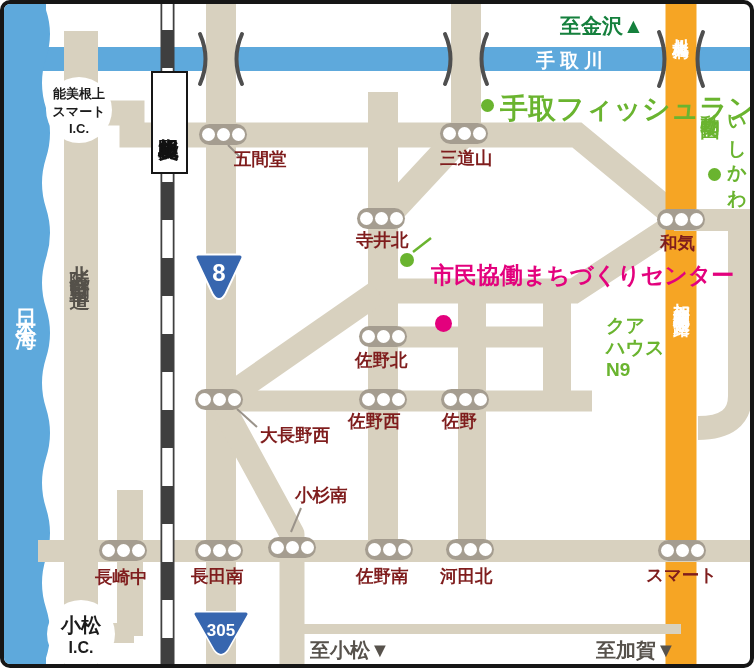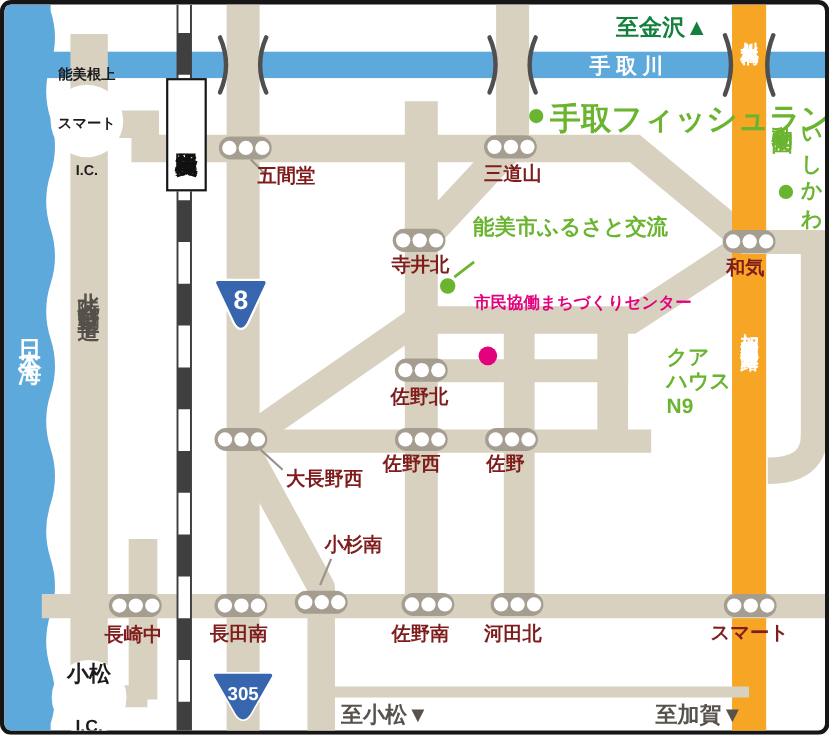--- a/index.html
+++ b/index.html
@@ -14,21 +14,21 @@
   .white{color:#ffffff;}
   .gray{color:#57524c;}
   .green{color:#6ab42f;}
   .pink{color:#e3017d;}
   .red{color:#15803d;}
   .signal{position:absolute;width:48px;height:21px;border-radius:11px;background:#a59d90;
     display:flex;align-items:center;justify-content:center;gap:2px;}
   .signal i{width:13px;height:13px;border-radius:50%;background:#fff;}
   .dot{position:absolute;border-radius:50%;}
   .ic-circle{position:absolute;background:#fff;border-radius:50%;display:flex;flex-direction:column;
-    align-items:center;justify-content:center;text-align:center;color:#1c1c1c;gap:26px;}
+    align-items:center;justify-content:center;text-align:center;color:#1c1c1c;}
   .station-box{position:absolute;left:147px;top:67px;width:33px;height:99px;background:#fff;
     border:2.5px solid #161616;display:flex;align-items:center;justify-content:center;}
   .station-box .v{writing-mode:vertical-rl;text-orientation:upright;font-size:20px;color:#111;letter-spacing:0px;}
   .badge{position:absolute;}
 </style>
 </head>
 <body>
 
 <div class="frame">
 
@@ -211,25 +211,24 @@
   <div class="lbl" style="left:642px;top:562px">スマート</div>
 
   <div class="dot" style="left:477px;top:95px;width:13px;height:13px;background:#6ab42f;"></div>
   <div class="lbl green" style="left:496px;top:90px;font-size:28px;font-family:Liberation Serif, serif;">手取フィッシュランド</div>
 
   <div class="vlbl green" style="left:720px;top:98px;font-size:19px;letter-spacing:3px;">いしかわ</div>
   <div class="vlbl green" style="left:693px;top:96px;font-size:19px;letter-spacing:3px;">動物園</div>
   <div class="dot" style="left:704px;top:164px;width:13px;height:13px;background:#6ab42f;"></div>
 
   <div class="lbl green" style="left:426px;top:192px;font-size:19.5px;line-height:23px;">
-    <div>能美市ふるさと交流</div>
   </div>
   <div class="dot" style="left:396px;top:249px;width:14px;height:14px;background:#6ab42f;"></div>
 
-  <div class="lbl pink" style="left:427px;top:259px;font-size:15px;line-height:25px;">
+  <div class="lbl pink" style="left:427px;top:259px;font-size:23px;line-height:25px;">
     <div>市民協働まちづくりセンター</div>
   </div>
   <div class="dot" style="left:431px;top:311px;width:17px;height:17px;background:#e3017d;"></div>
 
   <div class="lbl green" style="left:602px;top:311px;font-size:19px;line-height:22px;">
     <div>クア</div>
     <div>ハウス</div>
     <div>N9</div>
   </div>
 

